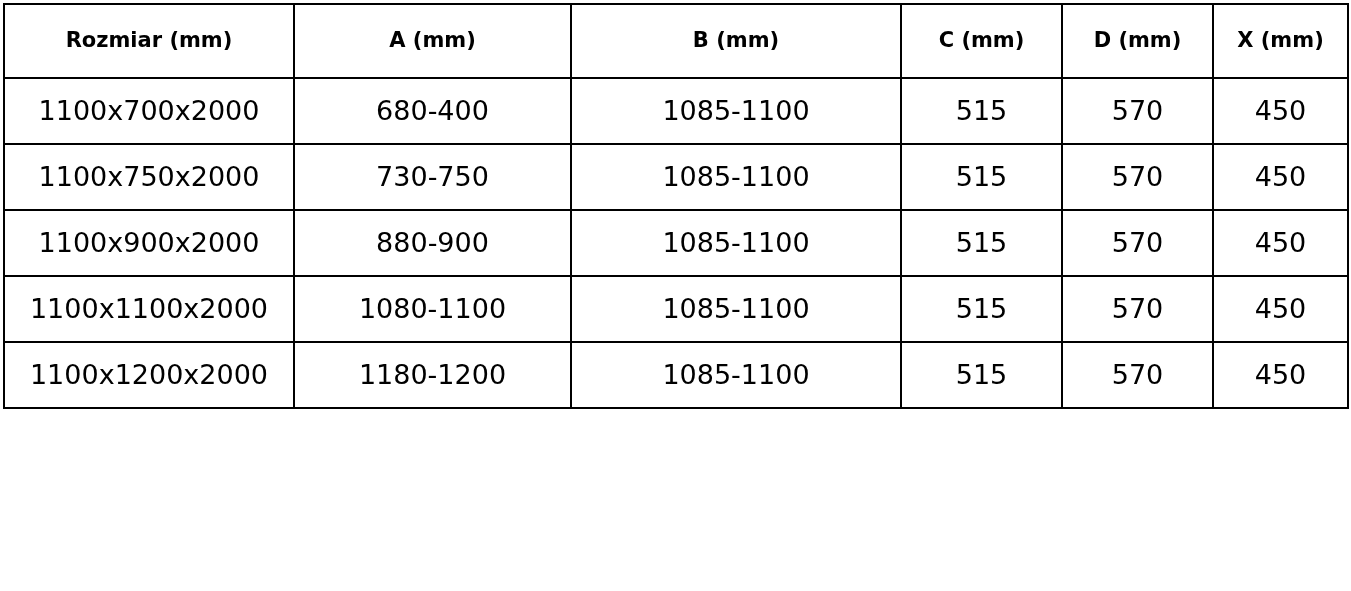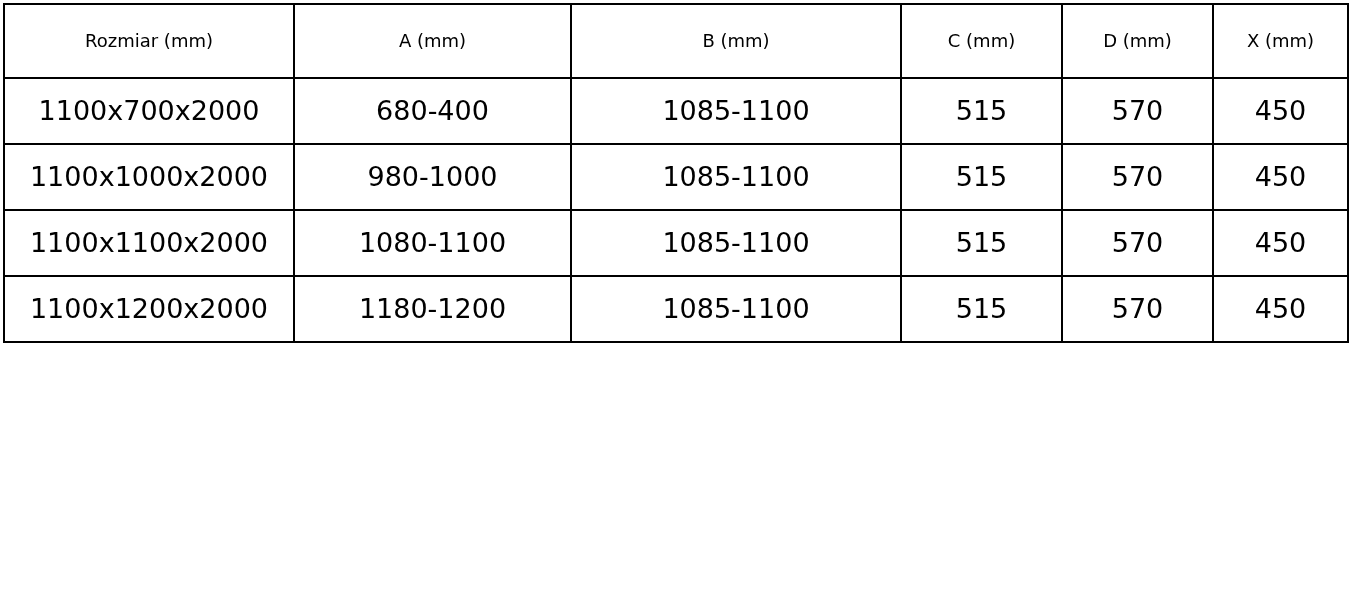--- a/index.html
+++ b/index.html
@@ -35,23 +35,23 @@
     text-align: center;
     vertical-align: middle;
     padding: 0;
     height: 64px;
     font-size: 27px;
     font-weight: normal;
     line-height: 1.1;
     white-space: nowrap;
   }
   table.spec-table thead th {
-    font-weight: normal;
+    font-weight: bold;
     height: 72px;
-    font-size: 18px;
+    font-size: 21px;
   }
   
   col.c0 { width: 290px; }
   col.c1 { width: 277px; }
   col.c2 { width: 330px; }
   col.c3 { width: 161px; }
   col.c4 { width: 151px; }
   col.c5 { width: 135px; }
 </style>
 </head>
@@ -80,22 +80,30 @@
     <tbody>
       <tr>
         <td>1100x700x2000</td>
         <td>680-400</td>
         <td>1085-1100</td>
         <td>515</td>
         <td>570</td>
         <td>450</td>
       </tr>
       <tr>
-        <td>1100x1000x2000</td>
-        <td>980-1000</td>
+        <td>1100x750x2000</td>
+        <td>730-750</td>
+        <td>1085-1100</td>
+        <td>515</td>
+        <td>570</td>
+        <td>450</td>
+      </tr>
+      <tr>
+        <td>1100x900x2000</td>
+        <td>880-900</td>
         <td>1085-1100</td>
         <td>515</td>
         <td>570</td>
         <td>450</td>
       </tr>
       <tr>
         <td>1100x1100x2000</td>
         <td>1080-1100</td>
         <td>1085-1100</td>
         <td>515</td>

